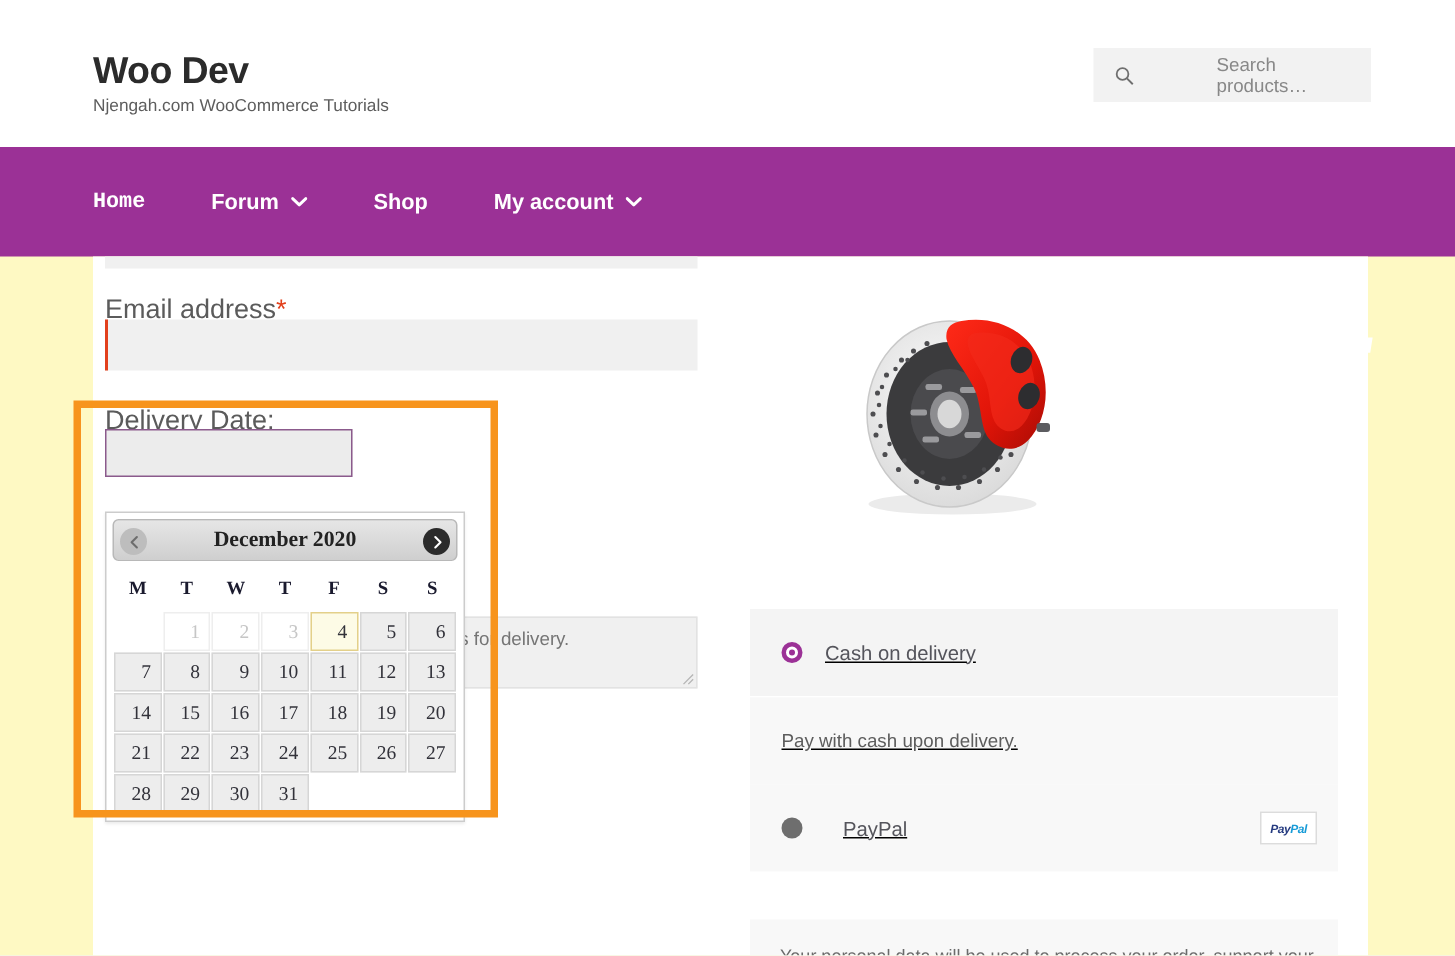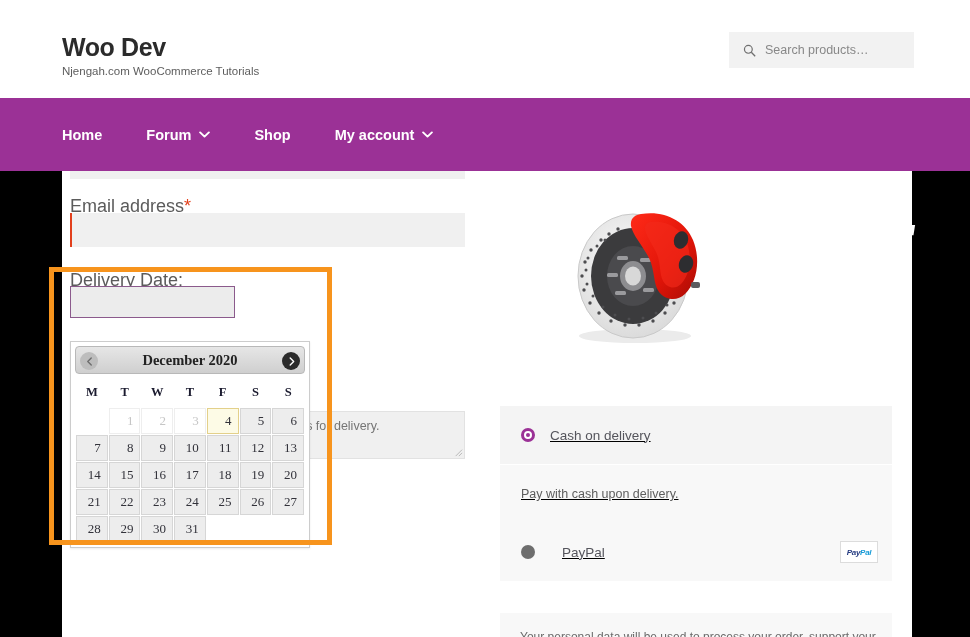--- a/index.html
+++ b/index.html
@@ -2,21 +2,21 @@
 <html><head>
 <meta charset="utf-8">
 <style>
   * { box-sizing: border-box; margin: 0; padding: 0; }
   html, body {
     width: 970px; height: 637px;
     font-family: "Liberation Sans", sans-serif;
     background: #f1f1f1;
     overflow: hidden;
   }
-  #page { position: relative; width: 970px; height: 637px; background: #000000; }
+  #page { position: relative; width: 970px; height: 637px; background: #fef9c3; }
 
   
   .masthead {
     position: absolute; left: 0; top: 0; width: 970px; height: 98px;
     background: #ffffff;
   }
   .site-title {
     position: absolute; left: 62px; top: 33px;
     font-size: 25px; font-weight: bold; color: #2b2b2b;
     letter-spacing: -0.4px;
@@ -24,38 +24,38 @@
   .site-desc {
     position: absolute; left: 62px; top: 65px;
     font-size: 11.5px; color: #5d5d5d;
   }
   .search-box {
     position: absolute; left: 729px; top: 32px; width: 185px; height: 36px;
     background: #f2f2f2; border: 0;
     display: flex; align-items: center; padding-left: 14px; gap: 9px;
   }
   .search-icon { width: 13px; height: 13px; flex: 0 0 auto; display: block; }
-  .search-ph { font-size: 12.5px; color: #888; }
+  .search-ph { font-size: 12.5px; color: #888; margin-left: 46px; }
 
   
   .navbar {
     position: absolute; left: 0; top: 98px; width: 970px; height: 73px;
     background: #9b3196;
   }
   .nav-left {
     position: absolute; left: 62px; top: 0; height: 73px;
     display: flex; align-items: center; gap: 0;
   }
   .nav-item {
     display: flex; align-items: center; gap: 8px;
     color: #ffffff; font-size: 14.5px; font-weight: bold;
     padding: 0 22px; height: 73px; cursor: pointer;
     white-space: nowrap;
   }
-  .nav-item:first-child { padding-left: 0; }
+  .nav-item:first-child { padding-left: 0; font-family: Liberation Mono, monospace; }
   .chev { display: block; width: 11px; height: 7px; flex: 0 0 auto; }
   .cart-amount {
     position: absolute; left: 727px; top: 123px;
     color: #fff; font-size: 14px; font-weight: bold;
   }
   .cart-count {
     position: absolute; left: 770px; top: 125px;
     color: #e2c0e0; font-size: 11.5px;
   }
   .basket-icon { position: absolute; left: 898px; top: 121px; width: 19px; height: 19px; }

